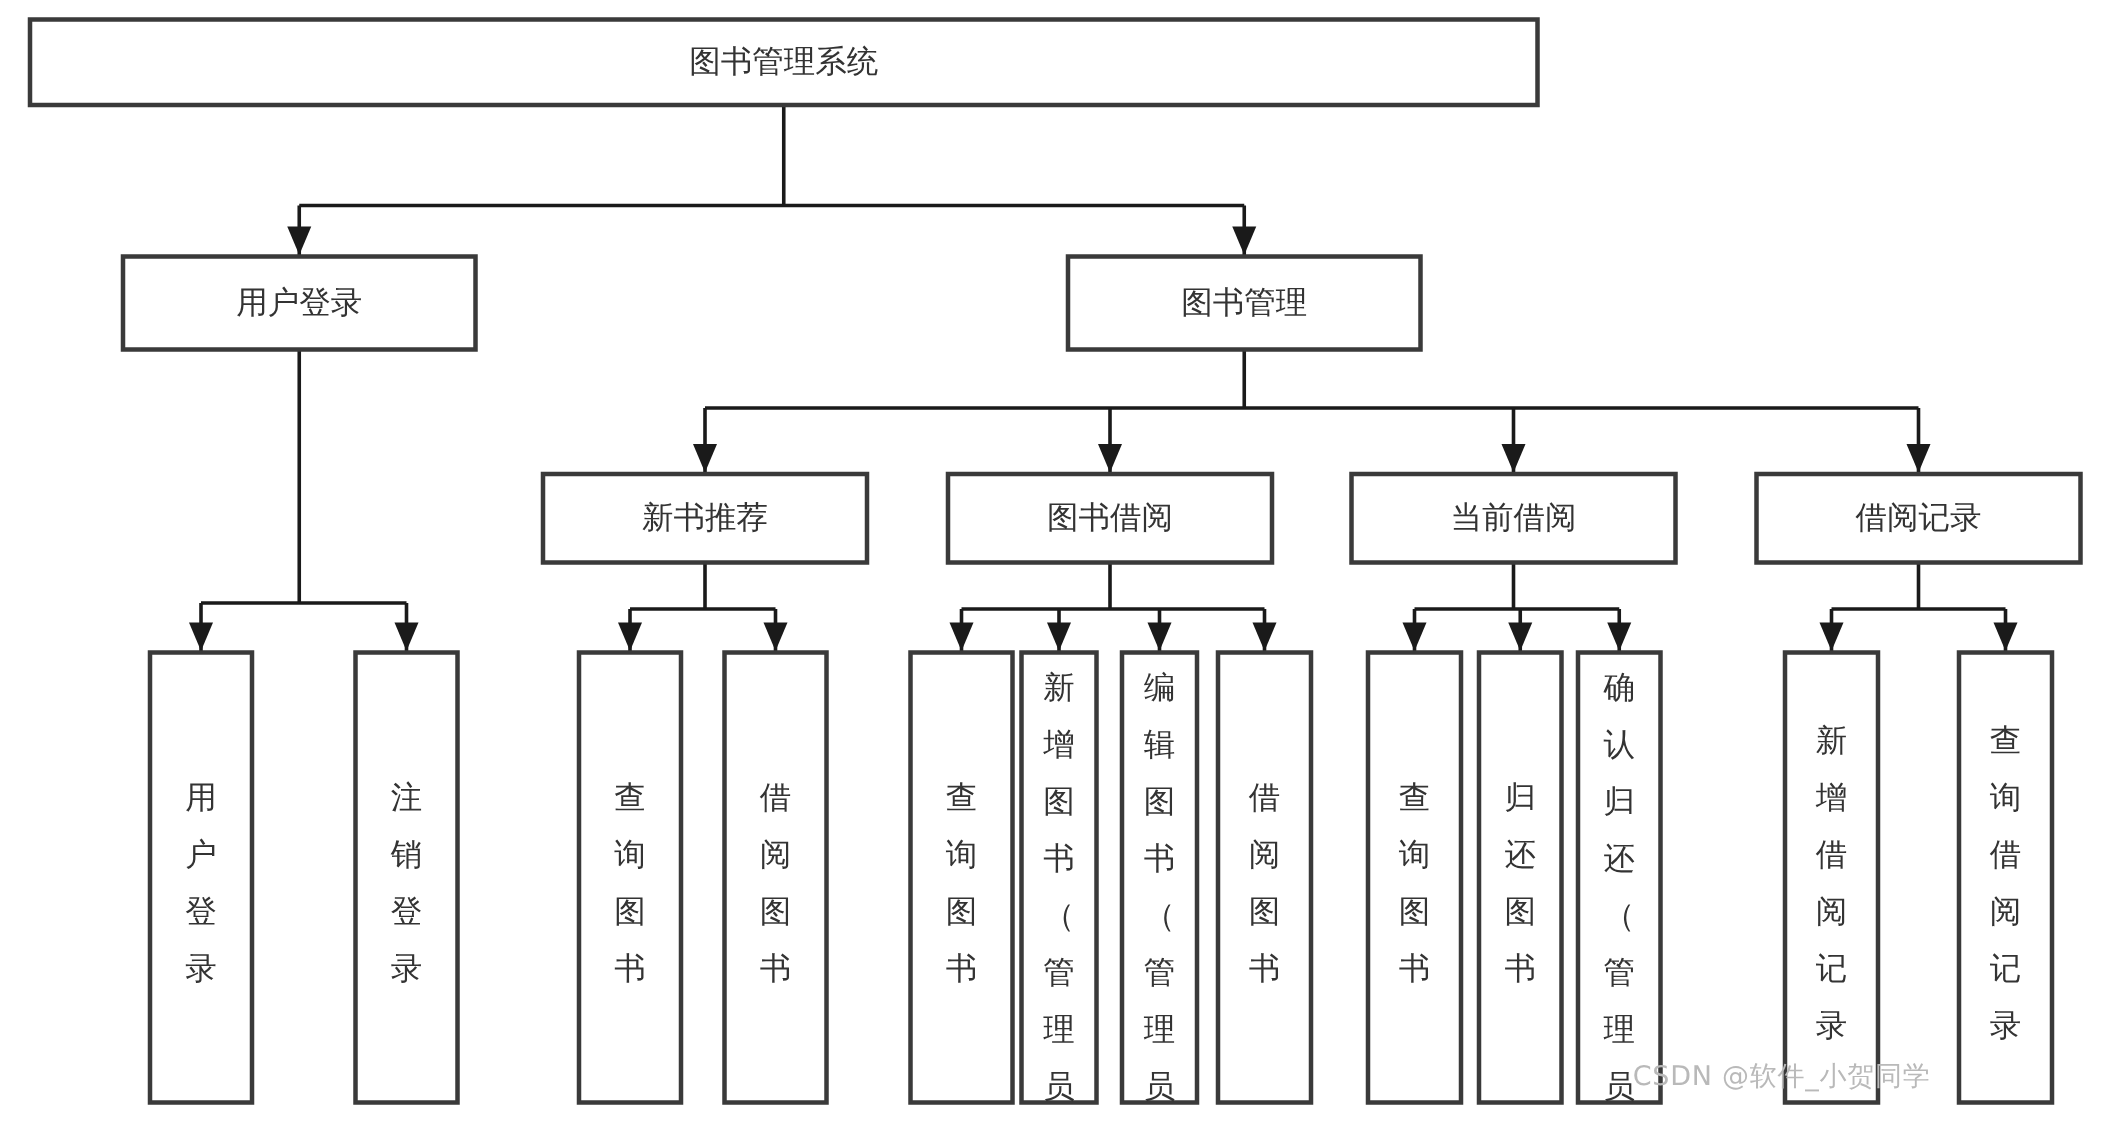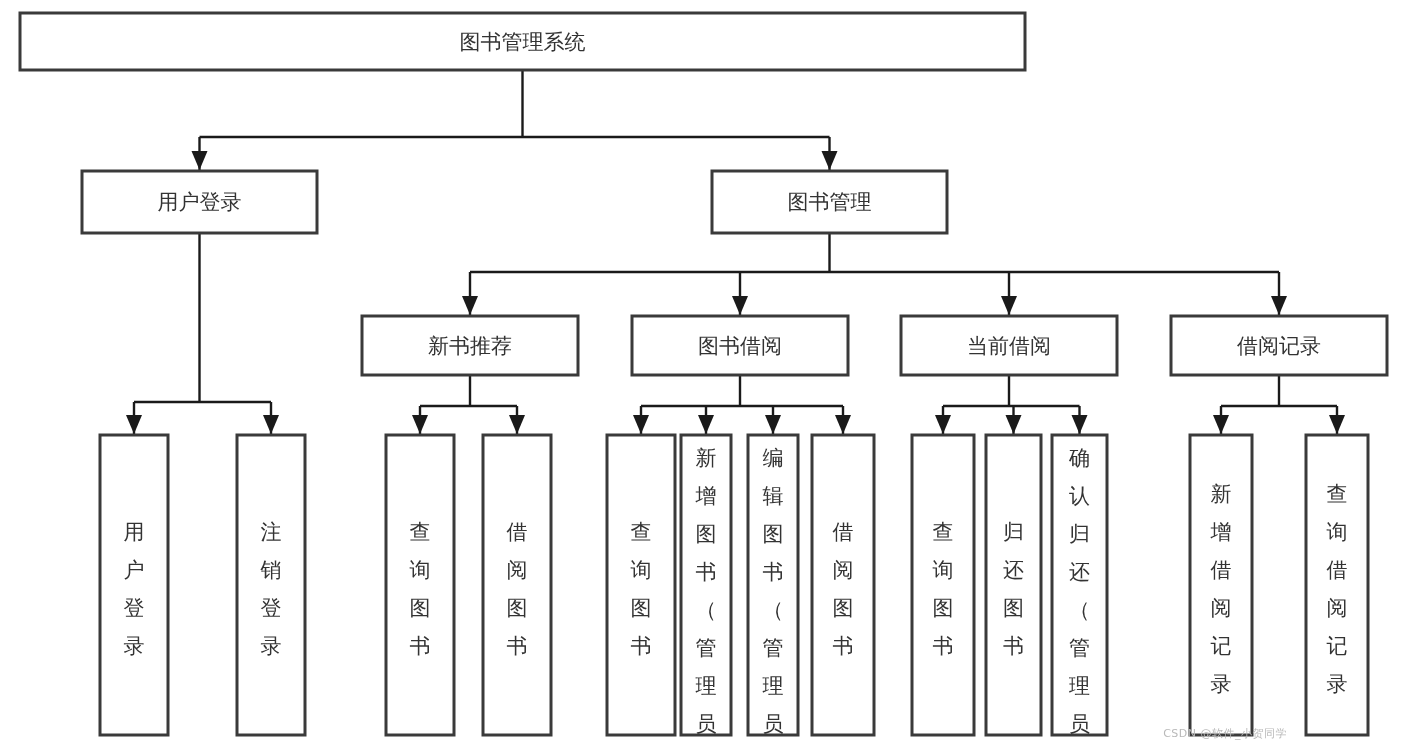--- a/index.html
+++ b/index.html
@@ -49,23 +49,23 @@
   }
   .node-label-v {
     font-family: "DejaVu Sans", "Liberation Sans", sans-serif;
     font-size: 21px;
     fill: #333333;
     text-anchor: middle;
   }
   .watermark {
     position: absolute;
     right: 8px;
-    bottom: 6px;
-    font-family: "DejaVu Sans", "Liberation Sans", sans-serif;
-    font-size: 11px;
+    bottom: 18px;
+    font-family: "DejaVu Sans", "Liberation Sans", sans-serif;
+    font-size: 18px;
     color: #b9b9b9;
     letter-spacing: 0.5px;
     white-space: nowrap;
     pointer-events: none;
   }
 </style>
 </head>
 <body>
 
 <div id="diagram-root">

